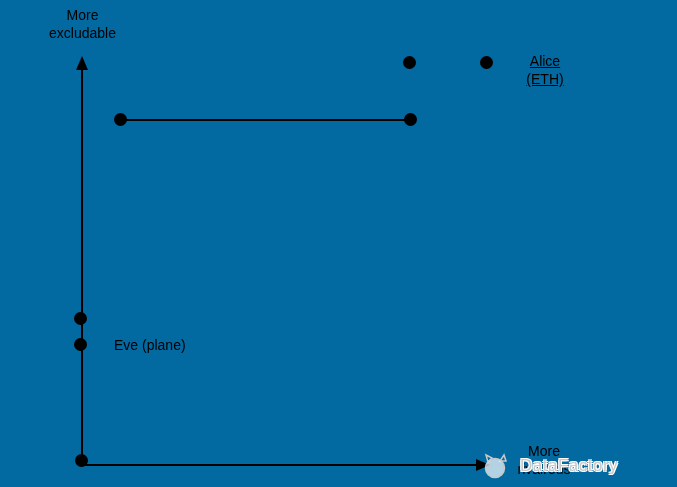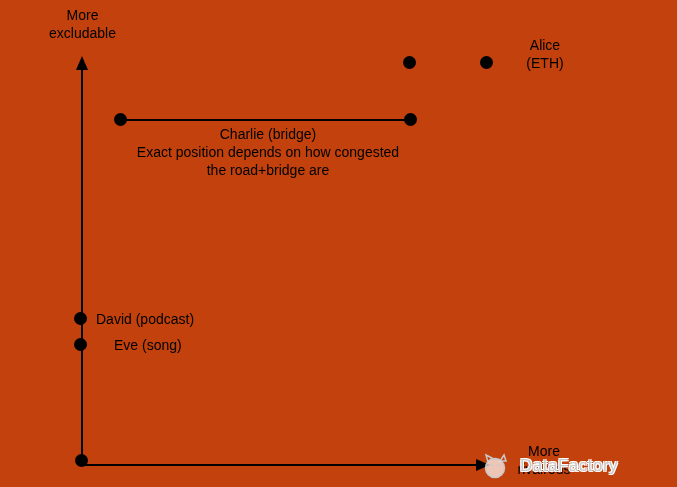--- a/index.html
+++ b/index.html
@@ -1,21 +1,21 @@
 <!DOCTYPE html>
 <html><head>
 <meta charset="utf-8">
 <style>
   * { margin: 0; padding: 0; box-sizing: border-box; }
   html, body { background: #ffffff; }
   .canvas {
     position: relative;
     width: 677px;
     height: 487px;
-    background: #c2410c;
+    background: #0369a1;
     font-family: "Liberation Sans", sans-serif;
     font-size: 14px;
     line-height: 18px;
     color: #000000;
     overflow: hidden;
   }
   .lbl {
     position: absolute;
     white-space: pre-line;
     color: #000000;
@@ -69,35 +69,31 @@
   <div class="axis-line" style="left:81px; top:68px; width:2px; height:398px;"></div>
 
   <div class="axis-line" style="left:81px; top:464px; width:397px; height:2px;"></div>
   <div class="arrow-right" style="left:476px; top:459px;"></div>
   <div class="lbl center" style="left:494px; top:442px; width:100px;">More
 rivalrous</div>
 
   <div class="dot" style="left:403px; top:56px;"></div>
 
   <div class="dot" style="left:480px; top:56px;"></div>
-  <div class="lbl center" style="left:495px; top:36px; width:100px;">Alice
+  <div class="lbl center" style="left:495px; top:52px; width:100px;text-decoration:underline;">Alice
 (ETH)</div>
 
   <div class="seg-line" style="left:120px; top:119px; width:291px; height:2px;"></div>
   <div class="dot" style="left:114px; top:113px;"></div>
   <div class="dot" style="left:404px; top:113px;"></div>
-  <div class="lbl center" style="left:103px; top:125px; width:330px;">Charlie (bridge)
-Exact position depends on how congested
-the road+bridge are</div>
 
   <div class="dot" style="left:74px; top:312px;"></div>
-  <div class="lbl" style="left:96px; top:310px;">David (podcast)</div>
 
   <div class="dot" style="left:74px; top:338px;"></div>
-  <div class="lbl" style="left:114px; top:336px;">Eve (song)</div>
+  <div class="lbl" style="left:114px; top:336px;">Eve (plane)</div>
 
   <div class="dot" style="left:75px; top:454px;"></div>
 
   <div class="watermark">
     <svg class="watermark-logo" viewBox="0 0 26 28">
       <path d="M6 10 L4 3 L10 6 Z" fill="none" stroke="#c9c9c9" stroke-width="1.5"></path>
       <path d="M18 9 L22 3 L24 9 Z" fill="none" stroke="#c9c9c9" stroke-width="1.5"></path>
       <circle cx="13" cy="16" r="9.5" fill="#ffffff" fill-opacity="0.7" stroke="#c9c9c9" stroke-width="1.5"></circle>
       <path d="M8 14 q1.5 -2 3 0" fill="none" stroke="#c9c9c9" stroke-width="1.2"></path>
       <path d="M15 14 q1.5 -2 3 0" fill="none" stroke="#c9c9c9" stroke-width="1.2"></path>

